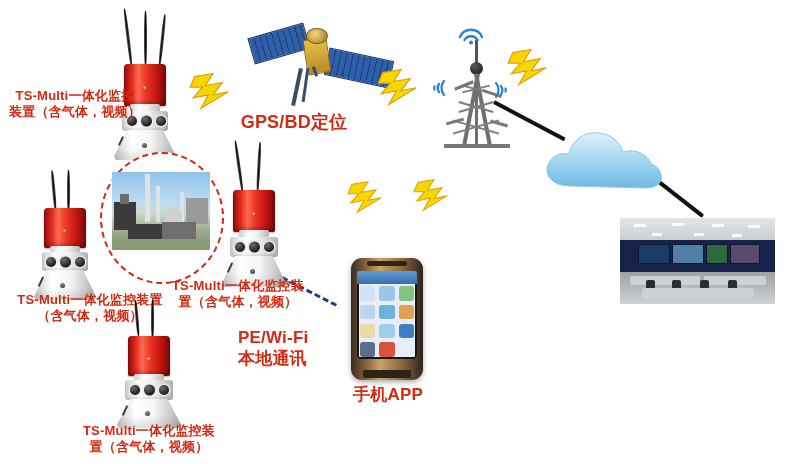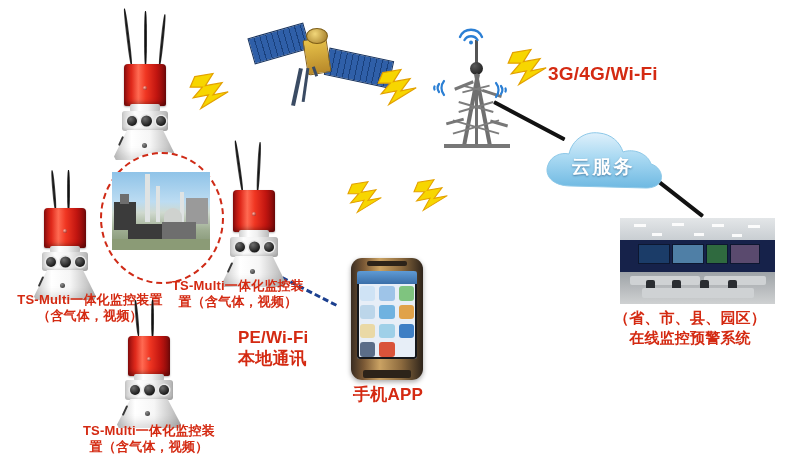--- a/index.html
+++ b/index.html
@@ -208,20 +208,22 @@
     <div class="dev-collar" style="left:14px;right:12px;top:103px;height:20px;">
       <div class="dev-port" style="left:5px;width:10px;height:10px;"></div>
       <div class="dev-port" style="left:19px;width:11px;height:11px;"></div>
       <div class="dev-port" style="left:34px;width:10px;height:10px;"></div>
     </div>
     <div class="dev-cone" style="left:6px;right:4px;top:122px;height:30px;">
       <div class="dev-dot" style="left:28px;top:13px;width:5px;height:5px;"></div>
     </div>
     <div class="dev-probe" style="left:12px;top:128px;width:2px;height:10px;transform:rotate(25deg);"></div>
   </div>
+  <div class="lbl" style="left:0px;top:88px;width:150px;font-size:13px;">TS-Multi一体化监控
+装置（含气体，视频）</div>
 
   <div class="device" style="left:30px;top:170px;width:72px;height:132px;">
     <div class="dev-ant" style="left:24px;top:0px;width:3px;height:40px;transform:rotate(-5deg);"></div>
     <div class="dev-ant" style="left:37px;top:0px;width:3px;height:42px;"></div>
     <div class="dev-body" style="left:14px;right:16px;top:38px;height:40px;"></div>
     <div class="dev-neck" style="left:20px;right:22px;top:76px;height:7px;"></div>
     <div class="dev-collar" style="left:12px;right:14px;top:82px;height:19px;">
       <div class="dev-port" style="left:4px;width:10px;height:10px;"></div>
       <div class="dev-port" style="left:18px;width:11px;height:11px;"></div>
       <div class="dev-port" style="left:33px;width:10px;height:10px;"></div>
@@ -292,20 +294,21 @@
     <div class="sat-arm" style="left:47px;top:54px;width:4px;height:38px;transform:rotate(12deg);"></div>
     <div class="sat-arm" style="left:56px;top:54px;width:3px;height:34px;transform:rotate(8deg);"></div>
     <div class="sat-arm" style="left:62px;top:56px;width:10px;height:3px;transform:rotate(70deg);"></div>
   </div>
 
   <div class="bolt" style="left:190px;top:72px;width:46px;height:38px;">
     <svg viewBox="0 0 60 50">
         <polygon points="6,6 30,2 20,18 42,14 30,30 50,26 14,48 24,30 4,34 16,20 0,20" fill="#f7d600" stroke="#e3a100" stroke-width="1.6"></polygon>
       </svg>
   </div>
+  <div class="lbl" style="left:224px;top:112px;width:140px;font-size:18px;">GPS/BD定位</div>
 
   <div class="bolt" style="left:378px;top:68px;width:46px;height:38px;">
     <svg viewBox="0 0 60 50">
         <polygon points="6,6 30,2 20,18 42,14 30,30 50,26 14,48 24,30 4,34 16,20 0,20" fill="#f7d600" stroke="#e3a100" stroke-width="1.6"></polygon>
       </svg>
   </div>
 
   <div class="tower" style="left:434px;top:22px;width:86px;height:128px;">
     <div class="tw-mast" style="left:41px;top:18px;width:3px;height:28px;"></div>
     <div class="tw-ball" style="left:36px;top:40px;width:13px;height:13px;"></div>
@@ -344,35 +347,33 @@
       <path d="M11 6 A7 7 0 0 1 11 14" stroke="#2b7fd4" stroke-width="2.2" fill="none" stroke-linecap="round"></path>
       <path d="M15.5 8.5 A3.6 3.6 0 0 1 15.5 11.5" stroke="#2b7fd4" stroke-width="2.2" fill="none" stroke-linecap="round"></path>
     </svg>
   </div>
 
   <div class="bolt" style="left:508px;top:48px;width:46px;height:38px;">
     <svg viewBox="0 0 60 50">
         <polygon points="6,6 30,2 20,18 42,14 30,30 50,26 14,48 24,30 4,34 16,20 0,20" fill="#f7d600" stroke="#e3a100" stroke-width="1.6"></polygon>
       </svg>
   </div>
-  <div class="lbl left" style="left:548px;top:62px;width:200px;font-size:19px;">3G/4G/Wi-Fi</div>
 
   <div class="cloud-wrap" style="left:538px;top:120px;width:130px;height:74px;">
     <svg width="130" height="74" viewBox="0 0 130 74" style="display:block;">
       <defs>
         <linearGradient id="cg" x1="0" y1="0" x2="0" y2="1">
           <stop offset="0%" stop-color="#dff0fb"></stop>
           <stop offset="45%" stop-color="#a9d9f2"></stop>
           <stop offset="100%" stop-color="#6fb9e2"></stop>
         </linearGradient>
       </defs>
       <path d="M33 66 C14 66 6 55 10 45 C13 36 23 32 31 34 C34 20 47 11 61 13 C73 14 82 22 85 32
                C96 28 110 34 113 44 C120 46 125 53 123 60 C121 66 114 68 108 68 Z" fill="url(#cg)" stroke="#8cc8e8" stroke-width="1"></path>
     </svg>
-    <div class="cloud-txt" style="font-size:19px;">云服务</div>
   </div>
 
   <div class="croom photo" style="left:620px;top:218px;width:155px;height:86px;">
     <div class="cr-ceil">
       <div class="cr-light" style="left:14px;top:6px;width:12px;height:3px;"></div>
       <div class="cr-light" style="left:52px;top:5px;width:12px;height:3px;"></div>
       <div class="cr-light" style="left:92px;top:6px;width:12px;height:3px;"></div>
       <div class="cr-light" style="left:128px;top:7px;width:12px;height:3px;"></div>
       <div class="cr-light" style="left:32px;top:15px;width:10px;height:3px;"></div>
       <div class="cr-light" style="left:74px;top:15px;width:10px;height:3px;"></div>
@@ -385,22 +386,20 @@
     <div class="cr-screen" style="left:110px;width:30px;background:#5a4a6e;"></div>
     <div class="cr-floor"></div>
     <div class="cr-desk" style="left:10px;top:58px;width:70px;height:9px;"></div>
     <div class="cr-desk" style="left:84px;top:58px;width:62px;height:9px;"></div>
     <div class="cr-desk" style="left:22px;top:70px;width:112px;height:10px;"></div>
     <div class="cr-chair" style="left:26px;top:62px;width:9px;height:8px;"></div>
     <div class="cr-chair" style="left:52px;top:62px;width:9px;height:8px;"></div>
     <div class="cr-chair" style="left:80px;top:62px;width:9px;height:8px;"></div>
     <div class="cr-chair" style="left:108px;top:62px;width:9px;height:8px;"></div>
   </div>
-  <div class="lbl" style="left:588px;top:308px;width:204px;font-size:15px;line-height:1.35;">（省、市、县、园区）
-在线监控预警系统</div>
 
   <div class="bolt" style="left:348px;top:178px;width:40px;height:38px;">
     <svg viewBox="0 0 60 50">
         <polygon points="6,6 30,2 20,18 42,14 30,30 50,26 14,48 24,30 4,34 16,20 0,20" fill="#f7d600" stroke="#e3a100" stroke-width="1.6"></polygon>
       </svg>
   </div>
 
   <div class="bolt" style="left:414px;top:176px;width:40px;height:38px;">
     <svg viewBox="0 0 60 50">
         <polygon points="6,6 30,2 20,18 42,14 30,30 50,26 14,48 24,30 4,34 16,20 0,20" fill="#f7d600" stroke="#e3a100" stroke-width="1.6"></polygon>

